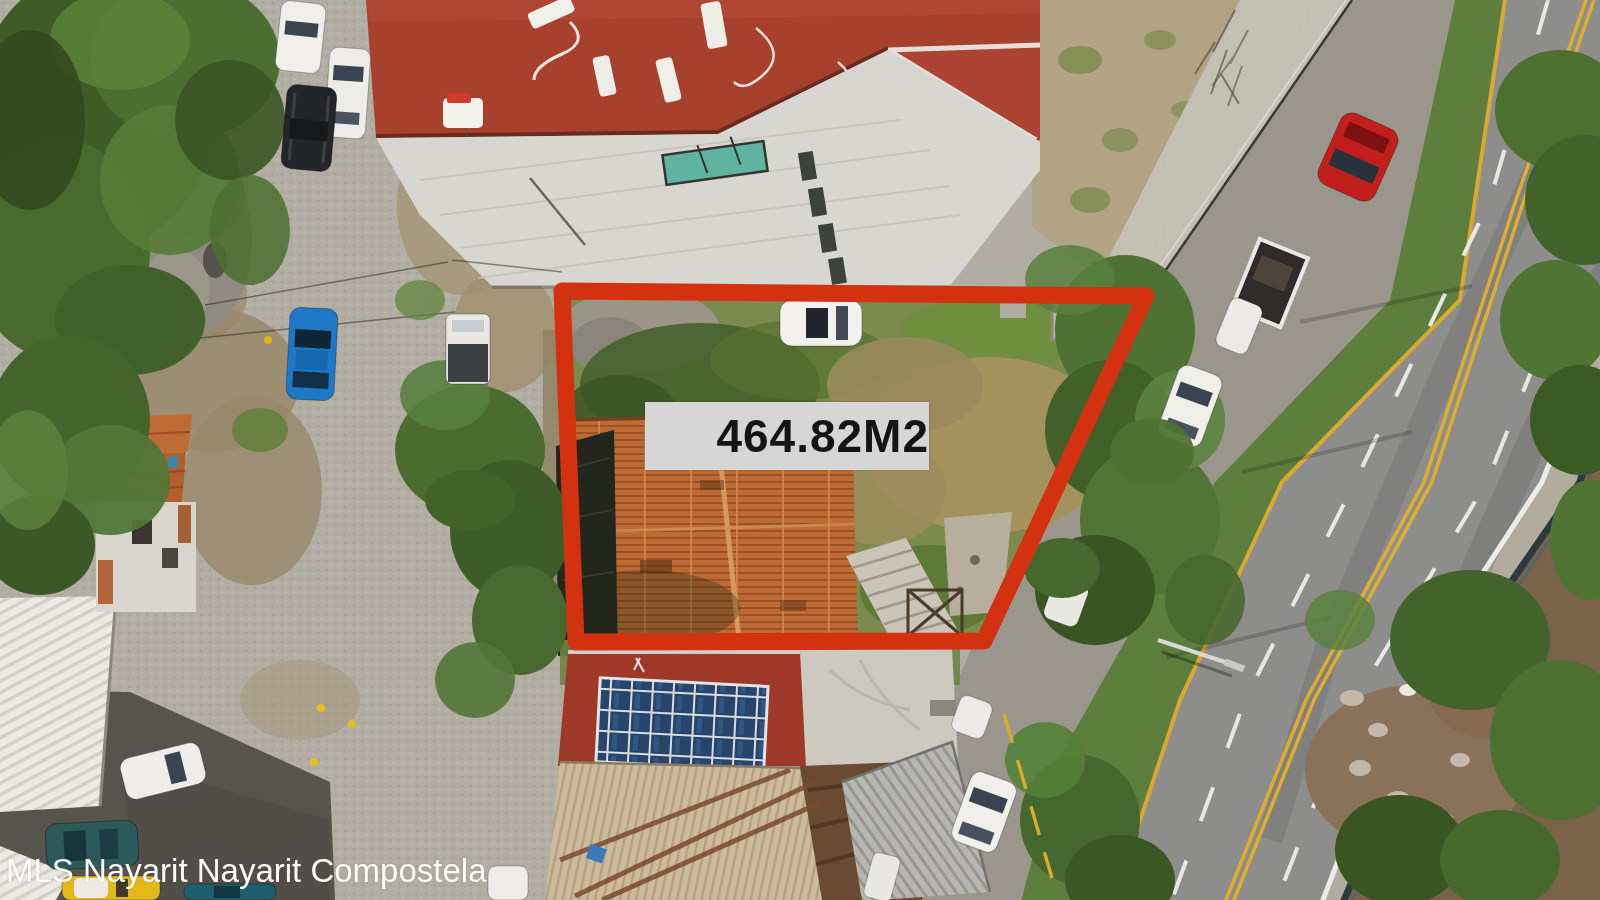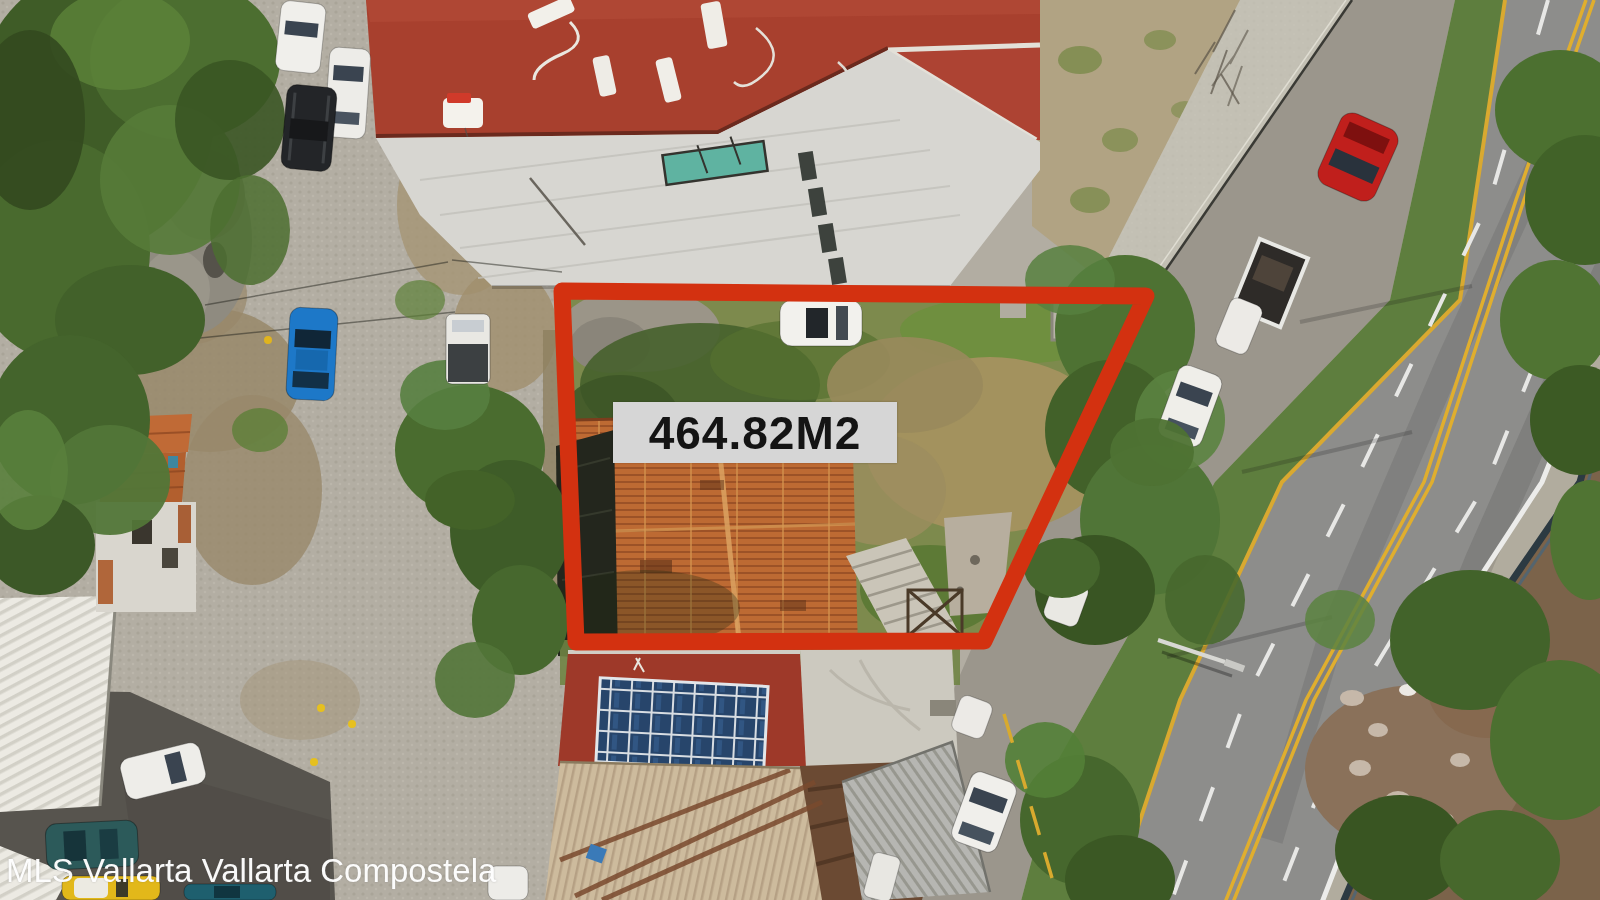--- a/index.html
+++ b/index.html
@@ -1,20 +1,20 @@
 <!DOCTYPE html>
 <html><head>
 <meta charset="utf-8">
 <style>
   html,body{margin:0;padding:0;background:#222;}
   #stage{position:relative;width:1600px;height:900px;overflow:hidden;
          font-family:"Liberation Sans","DejaVu Sans",sans-serif;background:#b2ada2;}
   #stage svg{position:absolute;left:0;top:0;}
-  .area-label{position:absolute;left:613px;top:402px;width:284px;height:61px;
-    background:#d6d6d6;display:flex;align-items:center;justify-content:center;
+  .area-label{position:absolute;left:645px;top:402px;width:284px;height:68px;
+    background:#d6d6d6;display:flex;align-items:center;justify-content:flex-end;
     font-weight:bold;font-size:46px;letter-spacing:1px;color:#141414;
     box-shadow:0 0 2px rgba(0,0,0,.25);}
   .watermark{position:absolute;left:6px;top:852px;font-size:33px;font-weight:400;
     color:rgba(255,255,255,.97);text-shadow:0 0 2px rgba(90,90,90,.35);white-space:nowrap;}
 </style>
 </head>
 <body>
 
 <div id="stage">
 <svg width="1600" height="900" viewBox="0 0 1600 900">
@@ -456,14 +456,14 @@
       <circle cx="268" cy="340" r="4" fill="#e0b41e"></circle>
     </g>
   </g>
 
   <path d="M562,291 L1146,296 L984,641 L576,642 Z" fill="none" stroke="#d33110" stroke-width="17" stroke-linejoin="round" stroke-linecap="round"></path>
 </svg>
 
 <div class="area-label">
   <span>464.82M2</span>
 </div>
-<div class="watermark">MLS Vallarta Vallarta Compostela</div>
+<div class="watermark">MLS Nayarit Nayarit Compostela</div>
 </div>
 
 </body></html>

